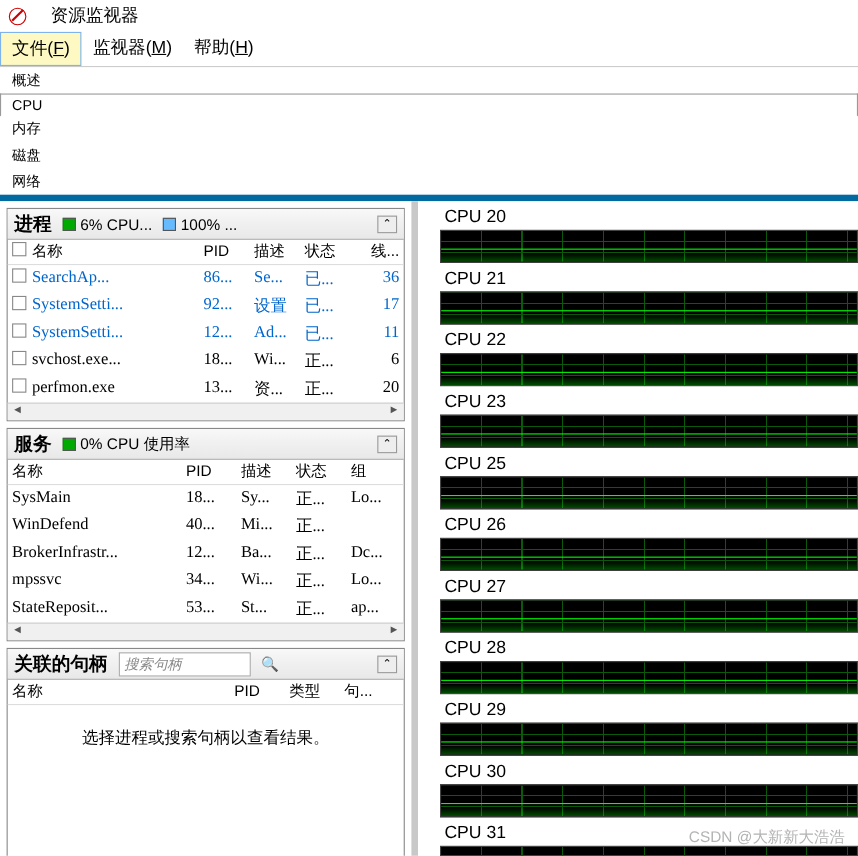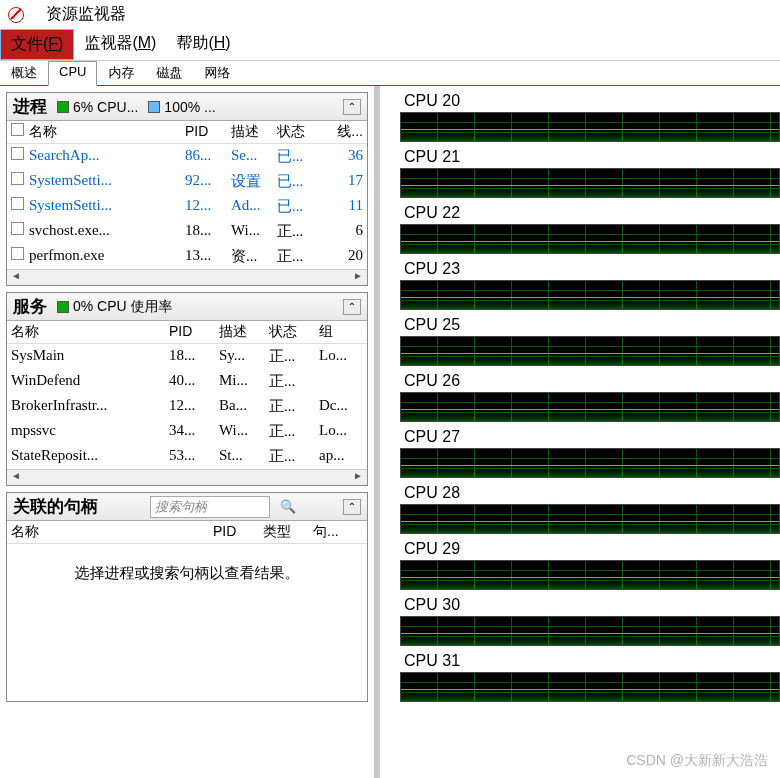--- a/index.html
+++ b/index.html
@@ -2,23 +2,23 @@
 <html><head>
 <meta charset="utf-8">
 <style>
 * { box-sizing: border-box; margin: 0; padding: 0; }
 body { font-family: "Microsoft YaHei", "Segoe UI", sans-serif; font-size: 14px; background: #fff; width: 780px; height: 778px; overflow: hidden; position: relative; }
 .title-bar { display: flex; align-items: center; padding: 4px 8px; font-size: 16px; gap: 22px; }
 .title-icon { width: 16px; height: 16px; border: 1.5px solid #c00; border-radius: 50%; position: relative; }
 .title-icon::after { content: ''; position: absolute; width: 2px; height: 14px; background: #c00; left: 6px; top: -1px; transform: rotate(45deg); }
 .menu-bar { display: flex; font-size: 16px; border-bottom: 1px solid #ccc; }
 .menu-item { padding: 4px 10px; cursor: pointer; }
-.menu-item.active { background: #b91c1c; border: 1px solid #7eb4ea; }
+.menu-item.active { background: #fef9c3; border: 1px solid #7eb4ea; }
 .menu-item u { text-decoration: underline; }
-.tab-bar { display: flex; border-bottom: 1px solid #0369a1; font-size: 13px; }
+.tab-bar { display: flex; border-bottom: 6px solid #0369a1; font-size: 13px; flex-direction: column; }
 .tab { padding: 2px 10px; border: 1px solid transparent; cursor: pointer; }
 .tab.active { border: 1px solid #999; border-bottom: 1px solid #fff; margin-bottom: -1px; background: #fff; }
 .main { display: flex; height: calc(100% - 86px); justify-content: space-between; }
 .left-pane { width: 380px; border-right: 6px solid #c8c8c8; overflow: hidden; background: #fff; }
 .right-pane { flex: 1; background: #fff; overflow: hidden; padding-left: 20px; }
 .section { border: 1px solid #888; margin: 6px; background: #fff; }
 .section-header { display: flex; align-items: center; background: linear-gradient(#f8f8f8,#e8e8e8); padding: 2px 6px; font-size: 15px; border-bottom: 1px solid #aaa; gap: 10px; }
 .section-title { font-weight: bold; font-size: 17px; }
 .meter { display: flex; align-items: center; gap: 4px; font-size: 14px; }
 .sq { width: 12px; height: 12px; border: 1px solid #555; }
@@ -31,21 +31,21 @@
 .col-name { flex: 1; overflow: hidden; text-overflow: ellipsis; white-space: nowrap; }
 .col-pid { width: 46px; text-align: left; }
 .col-desc { width: 46px; text-align: left; }
 .col-stat { width: 46px; text-align: left; }
 .col-last { width: 40px; text-align: right; }
 .chk { width: 13px; height: 13px; border: 1px solid #888; display: inline-block; }
 .link { color: #0066cc; }
 .scroll-hint { height: 16px; background: #f0f0f0; border-top: 1px solid #ccc; display: flex; }
 .scroll-hint::before { content: '◄'; font-size: 10px; padding: 0 4px; color: #555; }
 .scroll-hint::after { content: '►'; font-size: 10px; padding: 0 4px; color: #555; margin-left: auto; }
-.search-box { border: 1px solid #aaa; padding: 1px 4px; font-style: italic; color: #888; font-size: 13px; flex: 0 0 120px; background: #fff; margin-left: 42px; }
+.search-box { border: 1px solid #aaa; padding: 1px 4px; font-style: italic; color: #888; font-size: 13px; flex: 0 0 120px; background: #fff; }
 .search-icon { color: #06c; font-size: 13px; cursor: pointer; }
 .placeholder-text { text-align: center; padding: 20px; font-size: 15px; }
 .cpu-block { margin-bottom: 4px; }
 .cpu-label { font-size: 16px; padding: 2px 4px; }
 .cpu-graph { height: 30px; background: #000; border: 1px solid #444; position: relative; overflow: hidden; }
 .cpu-graph::before { content: ''; position: absolute; inset: 0; background-image: repeating-linear-gradient(to right, transparent 0, transparent 36px, #0a5a0a 36px, #0a5a0a 37px), repeating-linear-gradient(to bottom, transparent 0, transparent 9px, #0a5a0a 9px, #0a5a0a 10px); }
 .cpu-line { position: absolute; bottom: 0; left: 0; right: 0; height: 8px; background: linear-gradient(to top, rgba(0,255,0,0.3), transparent); }
 .cpu-line::after { content: ''; position: absolute; top: -4px; left: 0; right: 0; height: 1px; background: #0f0; }
 .watermark { position: absolute; bottom: 8px; right: 12px; color: rgba(128,128,128,0.6); font-size: 14px; }
 #cpu-charts { padding-top: 4px; }

